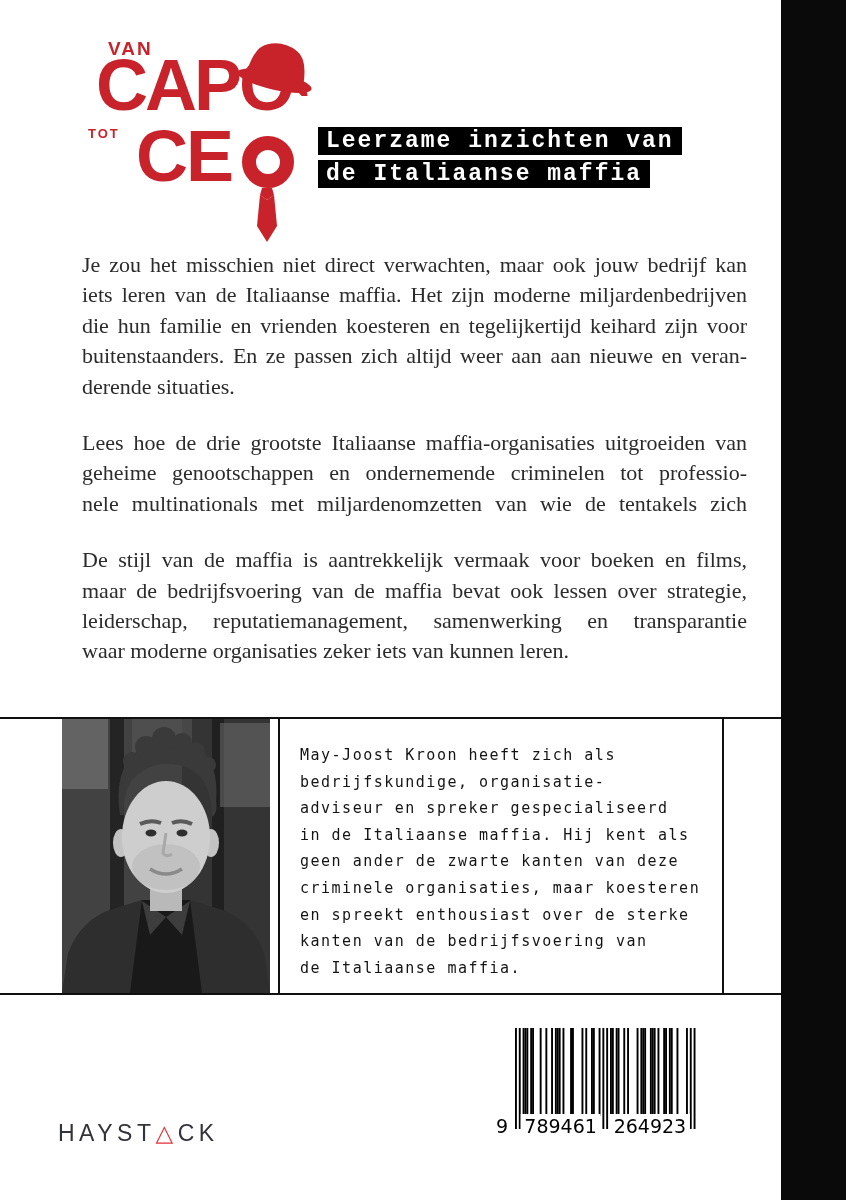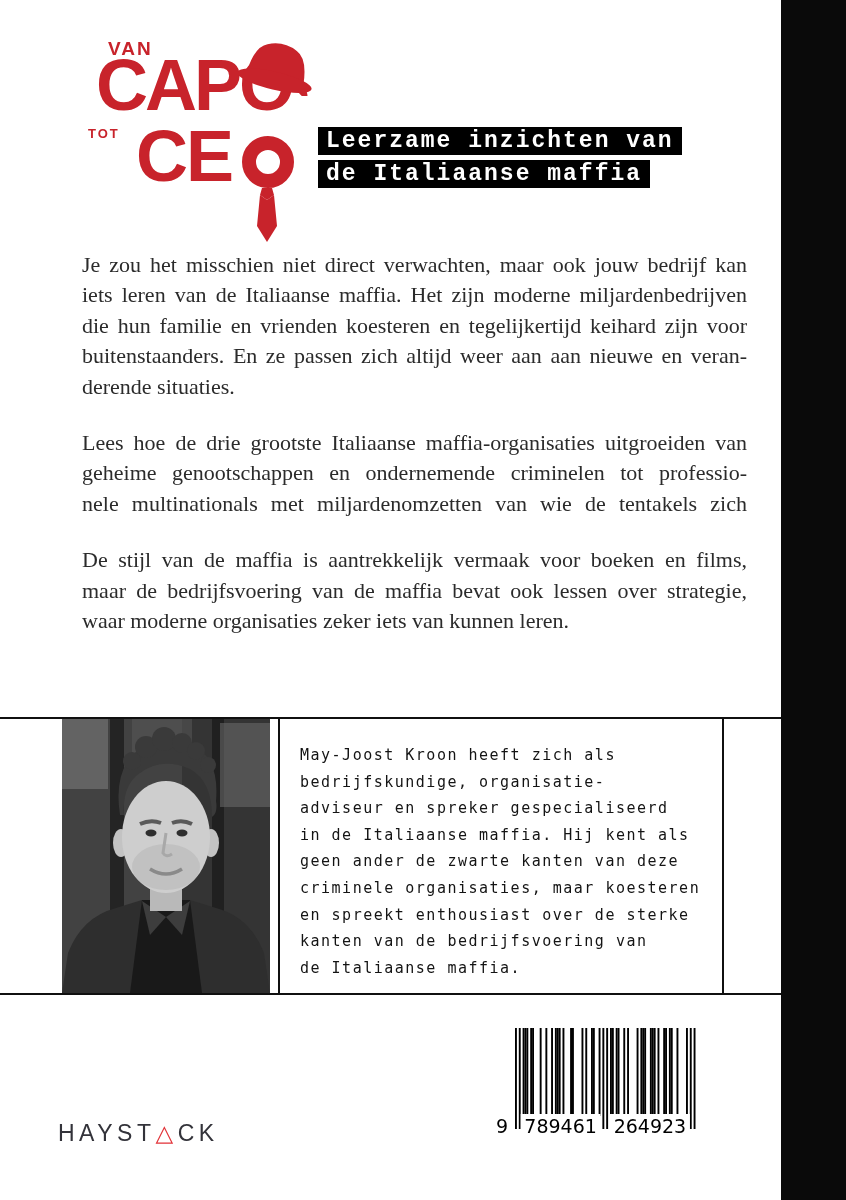--- a/index.html
+++ b/index.html
@@ -116,20 +116,21 @@
         <div class="jline last">derende situaties.</div>
       </div>
       <div class="para">
         <div class="jline">Lees hoe de drie grootste Italiaanse maffia-organisaties uitgroeiden van</div>
         <div class="jline">geheime genootschappen en ondernemende criminelen tot professio-</div>
         <div class="jline">nele multinationals met miljardenomzetten van wie de tentakels zich</div>
       </div>
       <div class="para">
         <div class="jline">De stijl van de maffia is aantrekkelijk vermaak voor boeken en films,</div>
         <div class="jline">maar de bedrijfsvoering van de maffia bevat ook lessen over strategie,</div>
+        <div class="jline">leiderschap, reputatiemanagement, samenwerking en transparantie</div>
         <div class="jline last">waar moderne organisaties zeker iets van kunnen leren.</div>
       </div>
     </div>
 
   <div class="band">
     <div class="photo">
       <svg width="208" height="274" viewBox="0 0 208 274">
         <rect x="0" y="0" width="208" height="274" fill="#424242"></rect>
         <rect x="120" y="0" width="88" height="274" fill="#343434"></rect>
         <rect x="48" y="0" width="14" height="274" fill="#242424"></rect>

